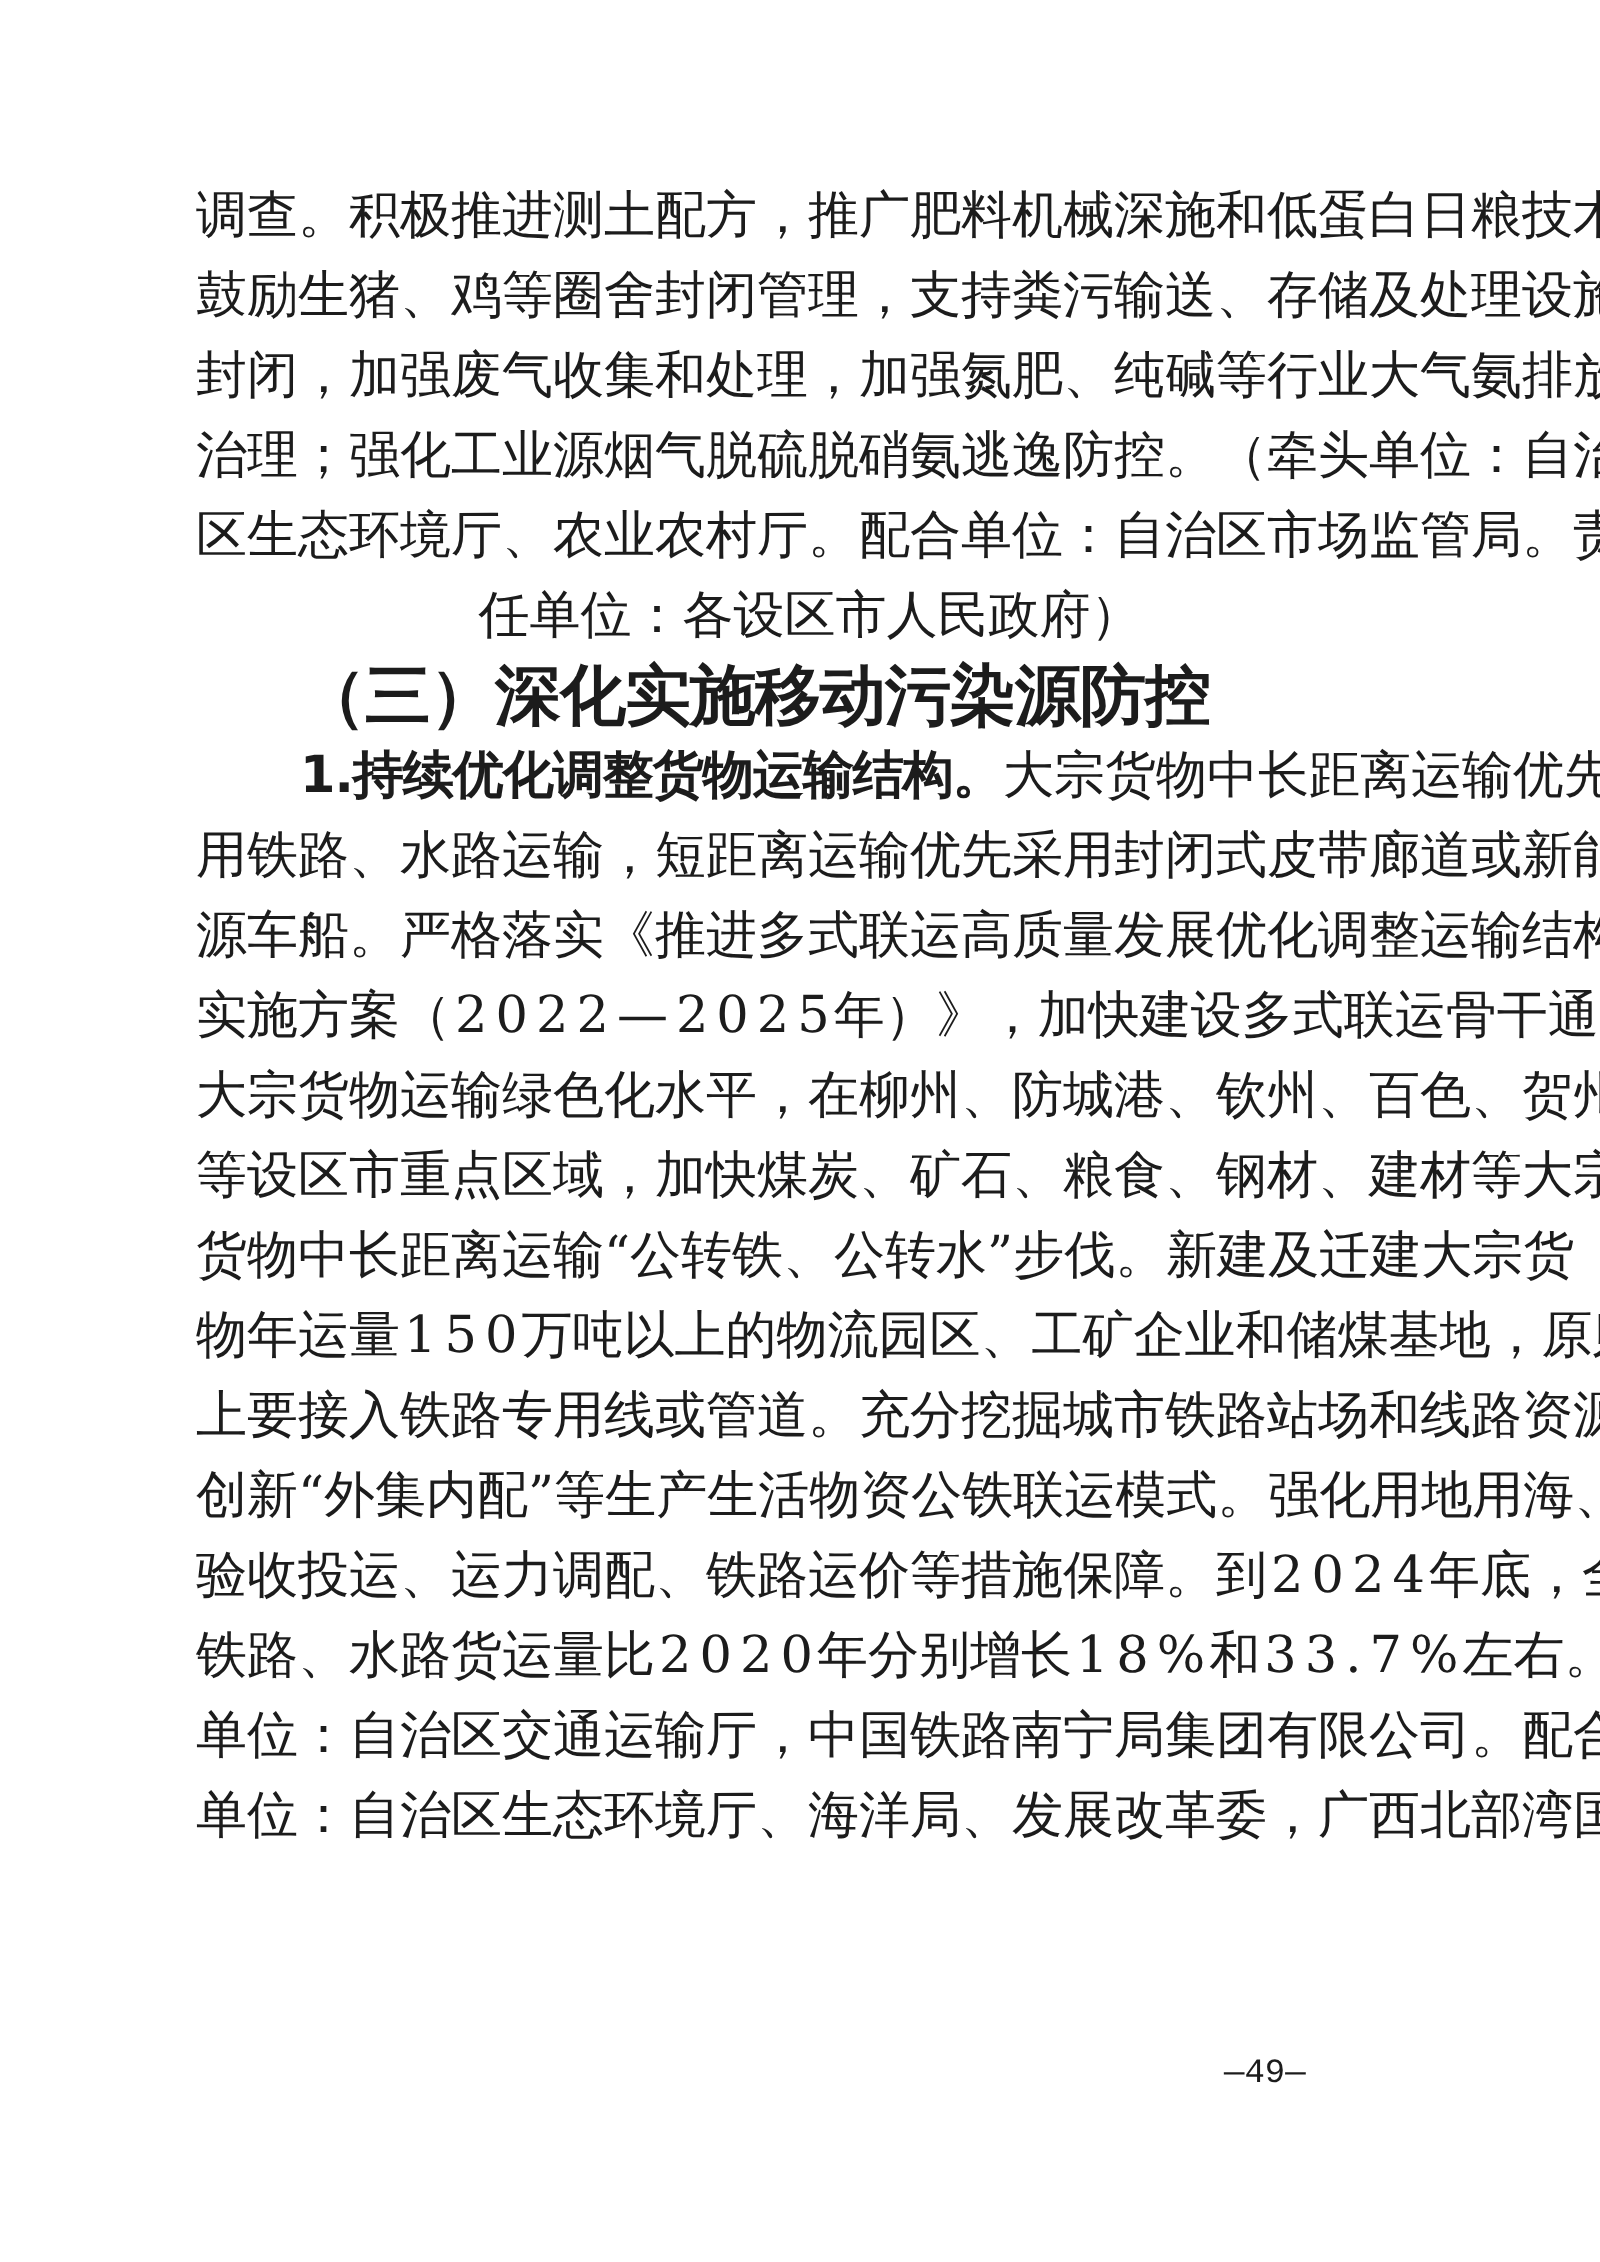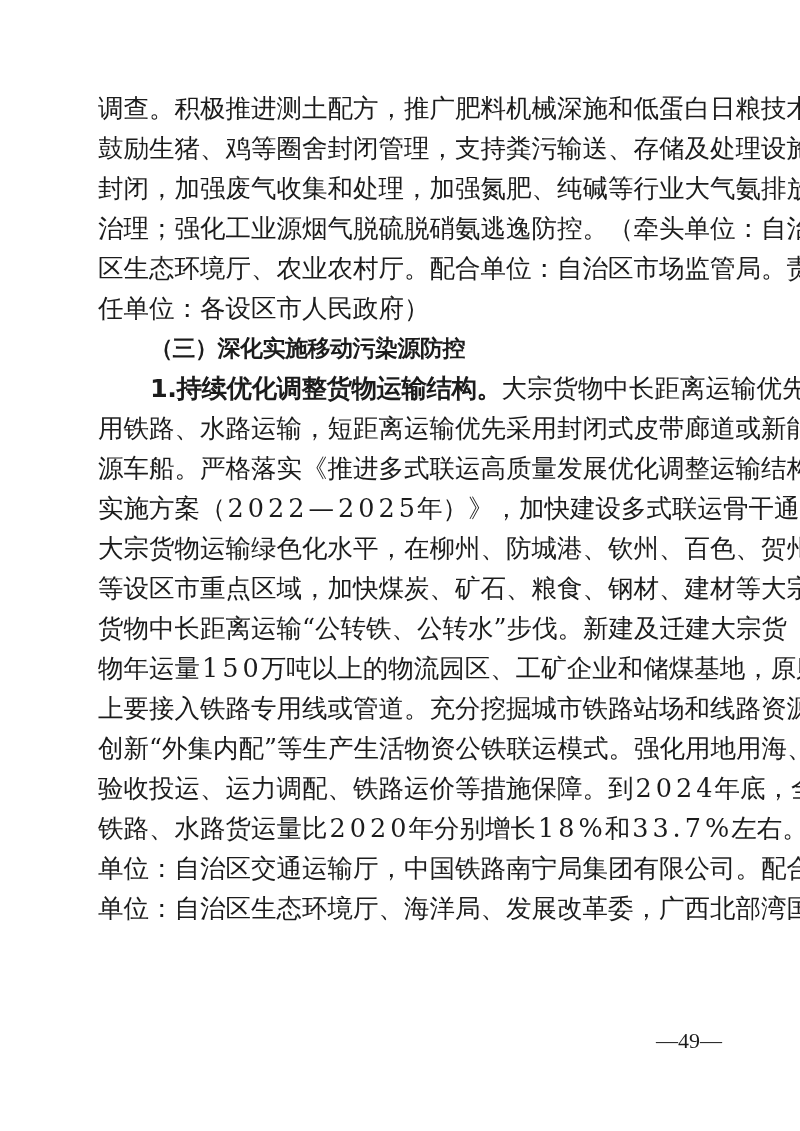--- a/index.html
+++ b/index.html
@@ -46,57 +46,57 @@
   
   .just {
     display: flex;
     justify-content: space-between;
   }
   .just > span { display: inline-block; }
 
   
   .flush {
     display: block;
-    text-align: left;
+    text-align: center;
   }
 
   
   .b {
     font-weight: bold;
     font-family: "DejaVu Sans", "Liberation Sans", sans-serif;
     letter-spacing: -0.5px;
   }
 
   
   .heading-line {
     height: 40px;
     line-height: 40px;
-    font-size: 23px;
+    font-size: 33px;
     white-space: nowrap;
     padding-left: 52px;
     font-weight: bold;
     font-family: "DejaVu Sans", "Liberation Sans", sans-serif;
     letter-spacing: -0.5px;
     color: #1c1c1c;
   }
 
   
   .num {
     font-family: "DejaVu Serif", "Liberation Serif", serif;
     padding: 0 2px;
   }
 
   #page-number {
     position: absolute;
     left: 612px;
     top: 1028px;
     width: 110px;
-    text-align: right;
-    font-size: 22px;
-    font-family: Liberation Serif, serif;
+    text-align: left;
+    font-size: 17px;
+    font-family: Liberation Mono, monospace;
     color: #1c1c1c;
     letter-spacing: 0px;
     white-space: nowrap;
   }
 </style>
 </head>
 <body>
 
 <div id="page">
 

